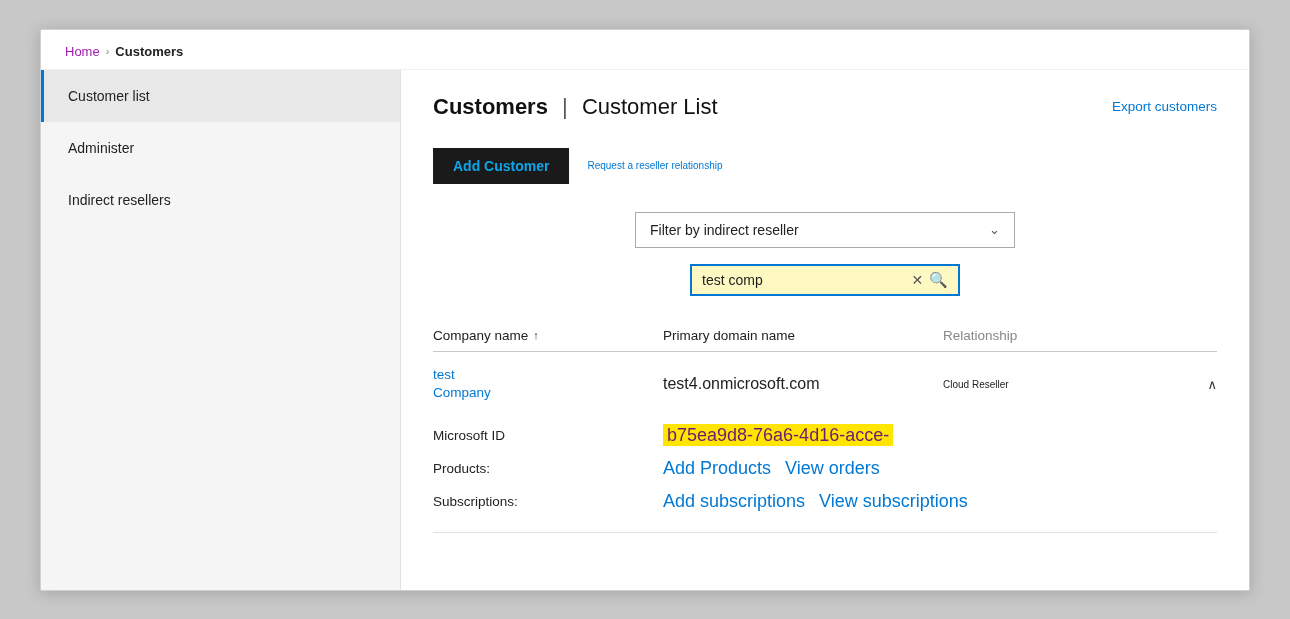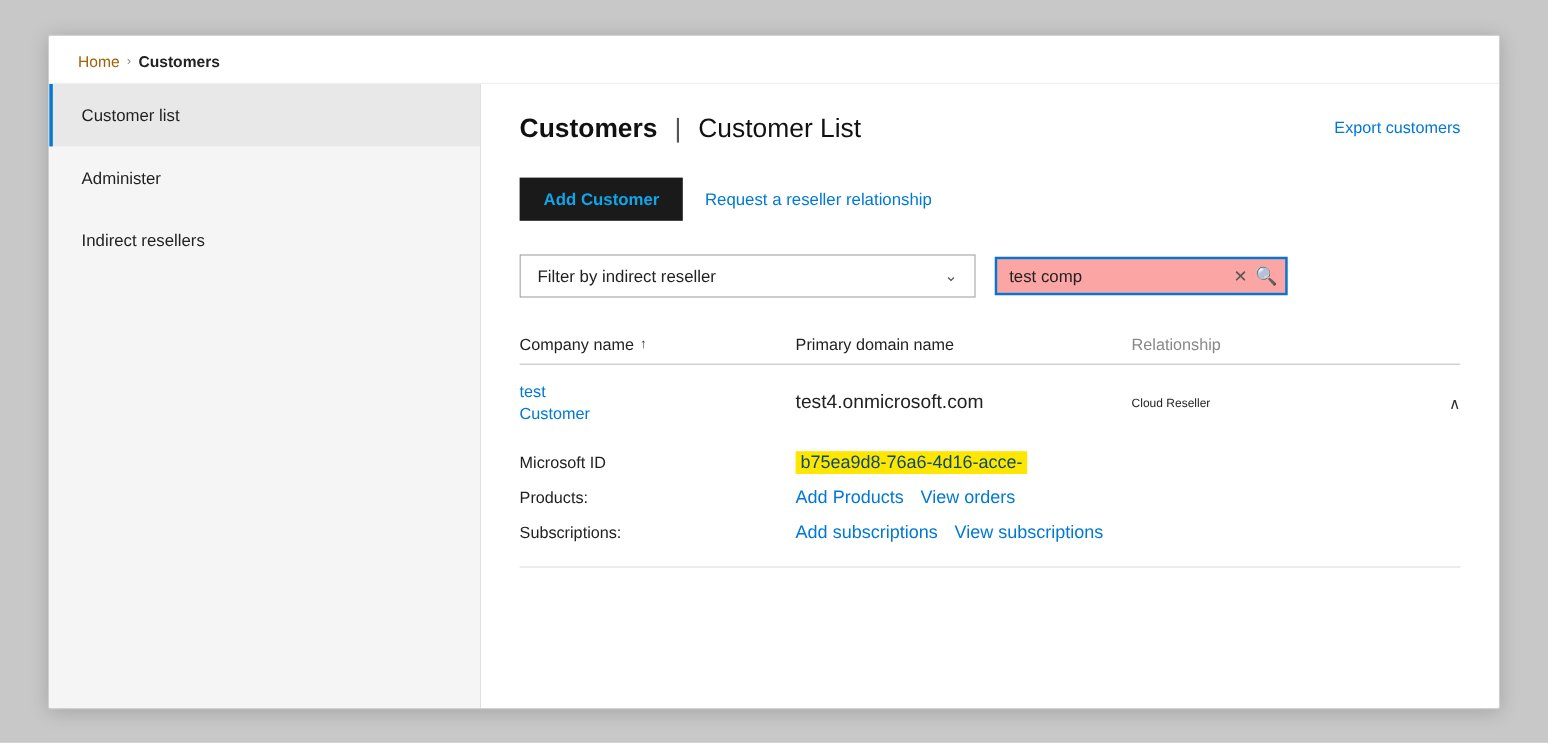--- a/index.html
+++ b/index.html
@@ -27,21 +27,21 @@
       padding: 14px 24px 10px 24px;
       font-size: 13px;
       color: #555;
       border-bottom: 1px solid #f0f0f0;
       background: #fff;
       display: flex;
       align-items: center;
       gap: 6px;
     }
     .breadcrumb .home-link {
-      color: #a16207;
+      color: #a21caf;
       text-decoration: none;
     }
     .breadcrumb .chevron {
       color: #888;
       font-size: 11px;
     }
     .breadcrumb .current {
       font-weight: 600;
       color: #222;
     }
@@ -114,30 +114,31 @@
       color: #0ea5e9;
       border: none;
       padding: 10px 20px;
       font-size: 14px;
       font-weight: 600;
       cursor: pointer;
       border-radius: 0;
     }
     .reseller-link {
       color: #0078d4;
-      font-size: 14px;
+      font-size: 10px;
       text-decoration: none;
       cursor: pointer;
     }
     
     .filter-row {
       display: flex;
       align-items: center;
       gap: 16px;
       margin-bottom: 24px;
+      flex-direction: column;
     }
     .filter-dropdown {
       display: flex;
       align-items: center;
       border: 1px solid #aaa;
       padding: 9px 14px;
       font-size: 14px;
       color: #222;
       background: #fff;
       cursor: pointer;
@@ -146,22 +147,22 @@
     }
     .filter-dropdown .chevron-down {
       font-size: 13px;
       color: #555;
     }
     .search-box {
       display: flex;
       align-items: center;
       border: 2px solid #0078d4;
       padding: 5px 10px;
-      background: #fca5a5;
-      width: 244px;
+      background: #fef9c3;
+      width: 270px;
       gap: 6px;
     }
     .search-input {
       border: none;
       outline: none;
       font-size: 14px;
       color: #222;
       flex: 1;
       background: transparent;
     }
@@ -245,34 +246,34 @@
       display: grid;
       grid-template-columns: 230px 1fr;
       padding: 6px 0;
       align-items: center;
     }
     .detail-label {
       font-size: 13.5px;
       color: #222;
     }
     .detail-value {
-      font-size: 15px;
-      color: #0c4a6e;
+      font-size: 18px;
+      color: #701a75;
     }
     .highlighted {
       background: #ffe600;
       padding: 1px 4px;
     }
     .detail-links {
       display: flex;
       gap: 14px;
     }
     .detail-link {
       color: #0078d4;
-      font-size: 15px;
+      font-size: 18px;
       text-decoration: none;
       cursor: pointer;
     }
   </style>
 </head>
 <body>
 
 <div class="window">
 
   <div class="breadcrumb">
@@ -335,21 +336,21 @@
           <span>Relationship</span>
         </div>
         <div></div>
       </div>
 
       <div class="table-row-expanded">
         <div class="table-row-main">
           <div class="company-name-cell">
             <a class="company-link">
               <span>test</span><br>
-              <span>Customer</span>
+              <span>Company</span>
             </a>
           </div>
           <div class="domain-cell">
             <span>test4.onmicrosoft.com</span>
           </div>
           <div class="relationship-cell">
             <span>Cloud Reseller</span>
           </div>
           <div class="chevron-up">∧</div>
         </div>

